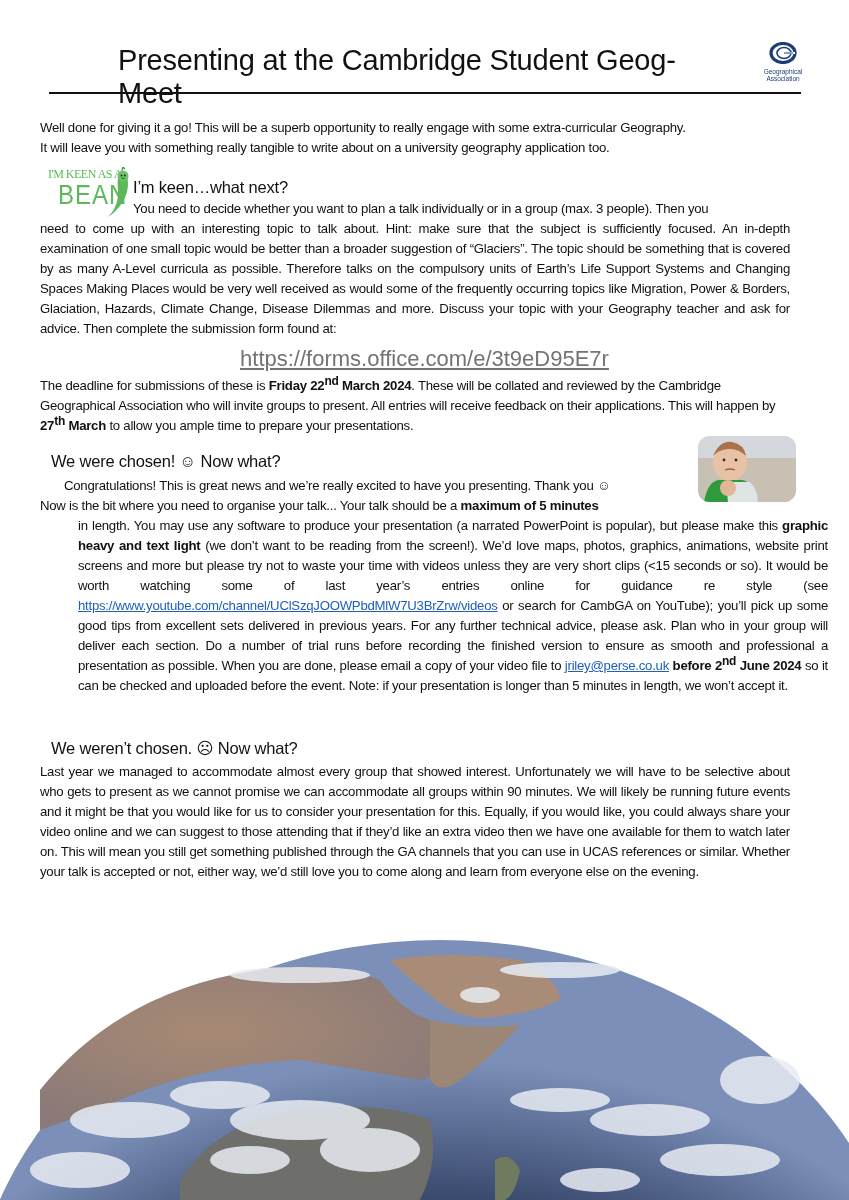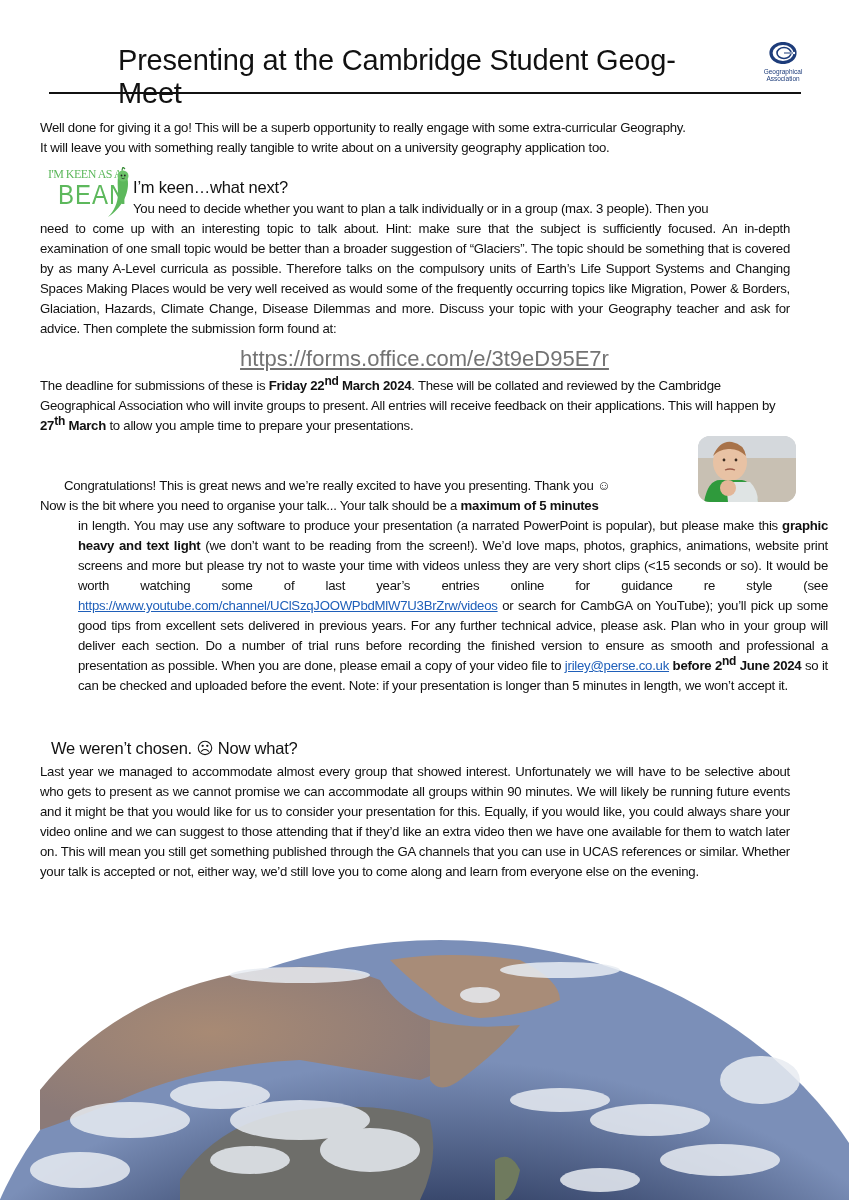--- a/index.html
+++ b/index.html
@@ -77,20 +77,21 @@
   <div class="para justify" style="top:219px;">need to come up with an interesting topic to talk about.  Hint: make sure that the subject is sufficiently focused.  An in-depth examination of one small topic would be better than a broader suggestion of “Glaciers”.  The topic should be something that is covered by as many A-Level curricula as possible.  Therefore talks on the compulsory units of Earth’s Life Support Systems and Changing Spaces Making Places would be very well received as would some of the frequently occurring topics like Migration, Power &amp; Borders, Glaciation, Hazards, Climate Change, Disease Dilemmas and more.  Discuss your topic with your Geography teacher and ask for advice.  Then complete the submission form found at:</div>
 
   <div class="big-link">
     <a>https://forms.office.com/e/3t9eD95E7r</a>
   </div>
 
   <div class="para" style="top:376px;">
     <span>The deadline for submissions of these is </span><b><span>Friday 22</span><sup>nd</sup><span> March 2024</span></b><span>.  These will be collated and reviewed by the Cambridge Geographical Association who will invite groups to present.  All entries will receive feedback on their applications.  This will happen by </span><b><span>27</span><sup>th</sup><span> March</span></b><span> to allow you ample time to prepare your presentations.</span>
   </div>
 
+  <div class="heading" style="top:452px;">We were chosen! ☺ Now what?</div>
 
   <div class="kid">
     <svg width="98" height="66" viewBox="0 0 98 66">
       <rect x="0" y="0" width="98" height="22" fill="#d4d8dc"></rect>
       <rect x="0" y="22" width="98" height="44" fill="#c8c0b3"></rect>
       <ellipse cx="32" cy="26" rx="17" ry="19" fill="#e8c2a4"></ellipse>
       <path d="M15 20 Q22 4 34 6 Q46 8 48 20 Q40 12 30 13 Q20 14 15 20 Z" fill="#a8734a"></path>
       <path d="M6 66 Q10 44 22 44 L44 44 Q56 46 60 66 Z" fill="#2f9a3c"></path>
       <path d="M28 46 L52 46 Q60 54 60 66 L30 66 Z" fill="#dfe4e4"></path>
       <circle cx="30" cy="52" r="8" fill="#e3b697"></circle>

